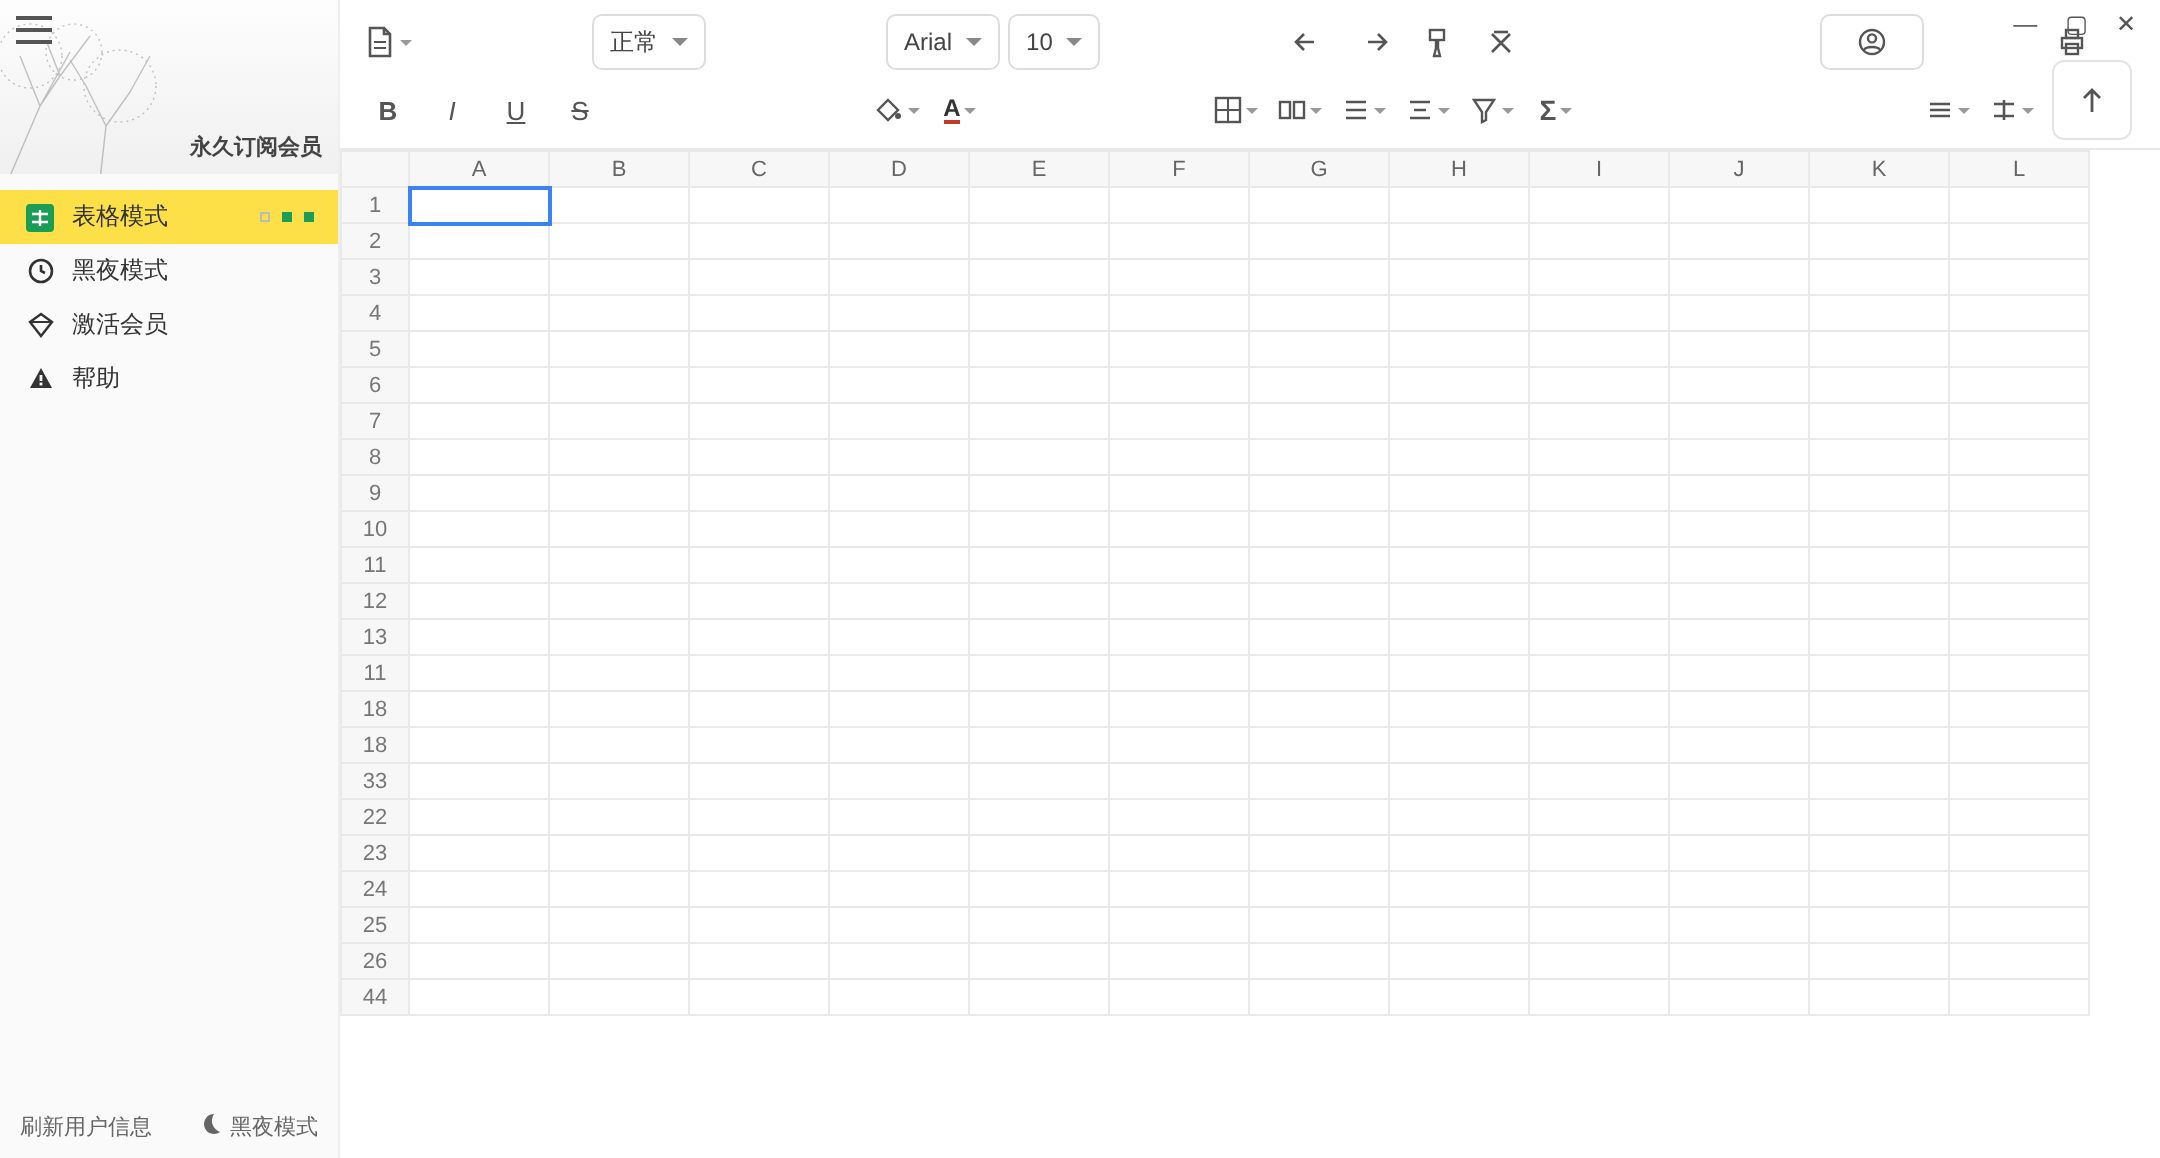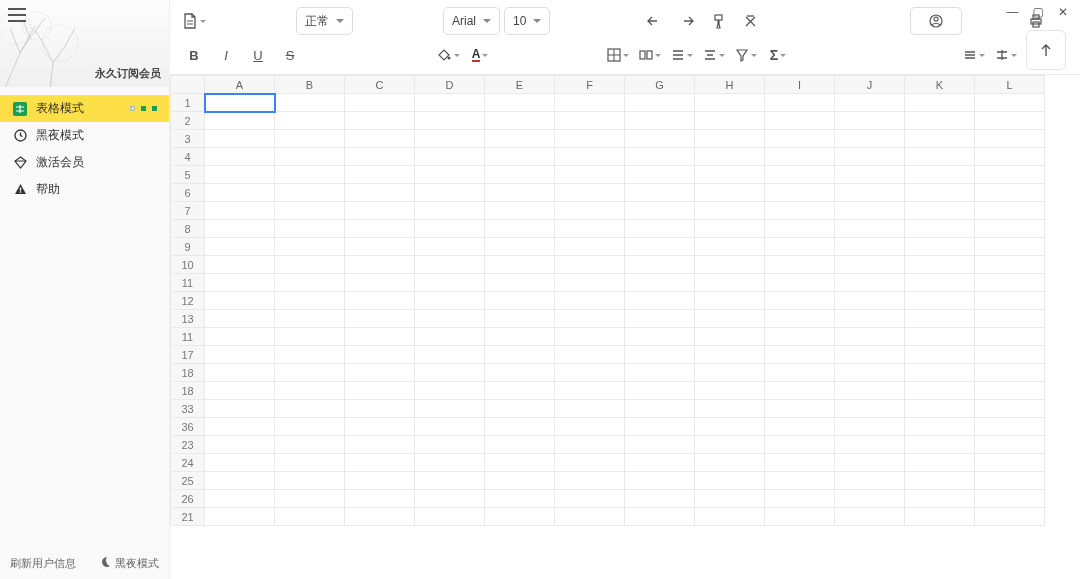--- a/index.html
+++ b/index.html
@@ -522,35 +522,20 @@
               <td class="cell"></td>
               <td class="cell"></td>
               <td class="cell"></td>
               <td class="cell"></td>
               <td class="cell"></td>
               <td class="cell"></td>
               <td class="cell"></td>
               <td class="cell"></td>
             </tr>
             <tr>
-              <th class="rowh">17</th>
-              <td class="cell"></td>
-              <td class="cell"></td>
-              <td class="cell"></td>
-              <td class="cell"></td>
-              <td class="cell"></td>
-              <td class="cell"></td>
-              <td class="cell"></td>
-              <td class="cell"></td>
-              <td class="cell"></td>
-              <td class="cell"></td>
-              <td class="cell"></td>
-              <td class="cell"></td>
-            </tr>
-            <tr>
               <th class="rowh">18</th>
               <td class="cell"></td>
               <td class="cell"></td>
               <td class="cell"></td>
               <td class="cell"></td>
               <td class="cell"></td>
               <td class="cell"></td>
               <td class="cell"></td>
               <td class="cell"></td>
               <td class="cell"></td>
@@ -582,21 +567,21 @@
               <td class="cell"></td>
               <td class="cell"></td>
               <td class="cell"></td>
               <td class="cell"></td>
               <td class="cell"></td>
               <td class="cell"></td>
               <td class="cell"></td>
               <td class="cell"></td>
             </tr>
             <tr>
-              <th class="rowh">36</th>
+              <th class="rowh">22</th>
               <td class="cell"></td>
               <td class="cell"></td>
               <td class="cell"></td>
               <td class="cell"></td>
               <td class="cell"></td>
               <td class="cell"></td>
               <td class="cell"></td>
               <td class="cell"></td>
               <td class="cell"></td>
               <td class="cell"></td>
@@ -657,21 +642,21 @@
               <td class="cell"></td>
               <td class="cell"></td>
               <td class="cell"></td>
               <td class="cell"></td>
               <td class="cell"></td>
               <td class="cell"></td>
               <td class="cell"></td>
               <td class="cell"></td>
             </tr>
             <tr>
-              <th class="rowh">21</th>
+              <th class="rowh">44</th>
               <td class="cell"></td>
               <td class="cell"></td>
               <td class="cell"></td>
               <td class="cell"></td>
               <td class="cell"></td>
               <td class="cell"></td>
               <td class="cell"></td>
               <td class="cell"></td>
               <td class="cell"></td>
               <td class="cell"></td>

